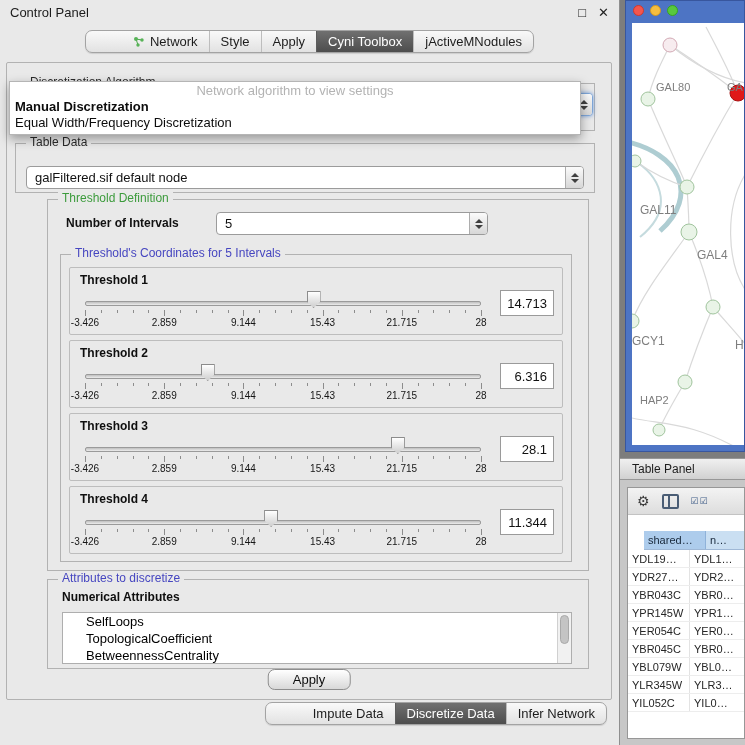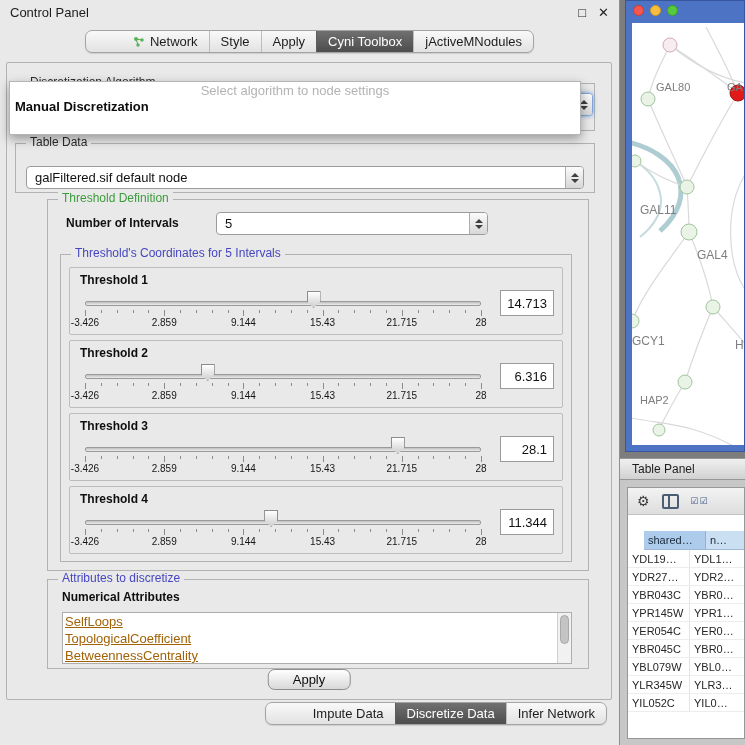--- a/index.html
+++ b/index.html
@@ -54,21 +54,21 @@
   .track{position:absolute;left:0;right:0;top:14px;height:3px;background:linear-gradient(#bfbfbf,#ececec);border:1px solid #9a9a9a;border-radius:2px;}
   .thumb{position:absolute;top:4px;width:14px;height:17px;background:linear-gradient(#ffffff,#cfcfcf);border:1px solid #8c8c8c;box-sizing:border-box;clip-path:polygon(0 0,100% 0,100% 60%,50% 100%,0 60%);}
   .tick{position:absolute;top:23px;width:1px;height:3px;background:#8c8c8c;}
   .tick.major{height:6px;}
   .tick-label{position:absolute;top:30px;transform:translateX(-50%);font-size:10px;color:#161616;white-space:nowrap;}
   .value-box{width:54px;height:26px;margin-top:3px;background:#fff;border:1px solid #9a9a9a;display:flex;align-items:center;justify-content:flex-end;padding-right:6px;font-size:13px;color:#111;box-sizing:border-box;}
 
   .attrs-group{left:40px;top:516px;width:540px;height:88px;}
   .attr-label{position:absolute;left:14px;top:10px;font-size:12px;font-weight:bold;color:#0e0e0e;}
   .listbox{position:absolute;left:14px;right:16px;top:32px;height:50px;background:#fff;border:1px solid #aeaeae;overflow:hidden;}
-  .attr-item{height:17px;line-height:17px;font-size:13px;padding-left:2px;color:#a16207;white-space:nowrap;text-decoration:underline;}
+  .attr-item{height:17px;line-height:17px;font-size:13px;padding-left:23px;color:#000000;white-space:nowrap;}
   .vscroll{position:absolute;right:0;top:0;bottom:0;width:13px;background:#f1f1f1;border-left:1px solid #d0d0d0;}
   .vscroll-thumb{position:absolute;left:2px;right:2px;top:2px;height:27px;background:#c4c4c4;border:1px solid #a9a9a9;border-radius:5px;}
 
   .apply-btn{position:absolute;left:50%;transform:translateX(-50%);top:606px;padding:2px 24px;font-size:13px;color:#0d0d0d;border:1px solid #8d8d8d;border-radius:7px;background:linear-gradient(#ffffff,#d8d8d8);}
 
   
   .right{position:absolute;left:620px;top:0;width:125px;height:745px;background:#c7c7c7;}
   .dark-zone{position:absolute;left:0;top:0;width:125px;height:458px;background:#7d7d7d;}
   .network-window{position:absolute;left:5px;top:0;width:120px;height:452px;background:#4d74c4;border:1px solid #38569e;box-sizing:border-box;}
   .traffic{position:absolute;left:7px;top:4px;display:flex;gap:6px;}
@@ -144,22 +144,23 @@
       </div>
       <div class="combo combo-remnant">
         <span class="combo-text"></span>
         <span class="stepper">
             <span class="tri-up"></span>
             <span class="tri-down"></span>
           </span>
       </div>
 
       <div class="popup">
-        <div class="popup-placeholder">Select algorithm to node settings</div>
+        <div class="popup-placeholder">Network algorithm to view settings</div>
         <div class="popup-option bold">Manual Discretization</div>
+        <div class="popup-option">Equal Width/Frequency Discretization</div>
       </div>
 
       <div class="group tabledata-group">
         <span class="group-title">Table Data</span>
         <div class="combo" style="left:10px;right:10px;top:22px;">
           <span class="combo-text">galFiltered.sif default node</span>
           <span class="stepper">
               <span class="tri-up"></span>
               <span class="tri-down"></span>
             </span>

